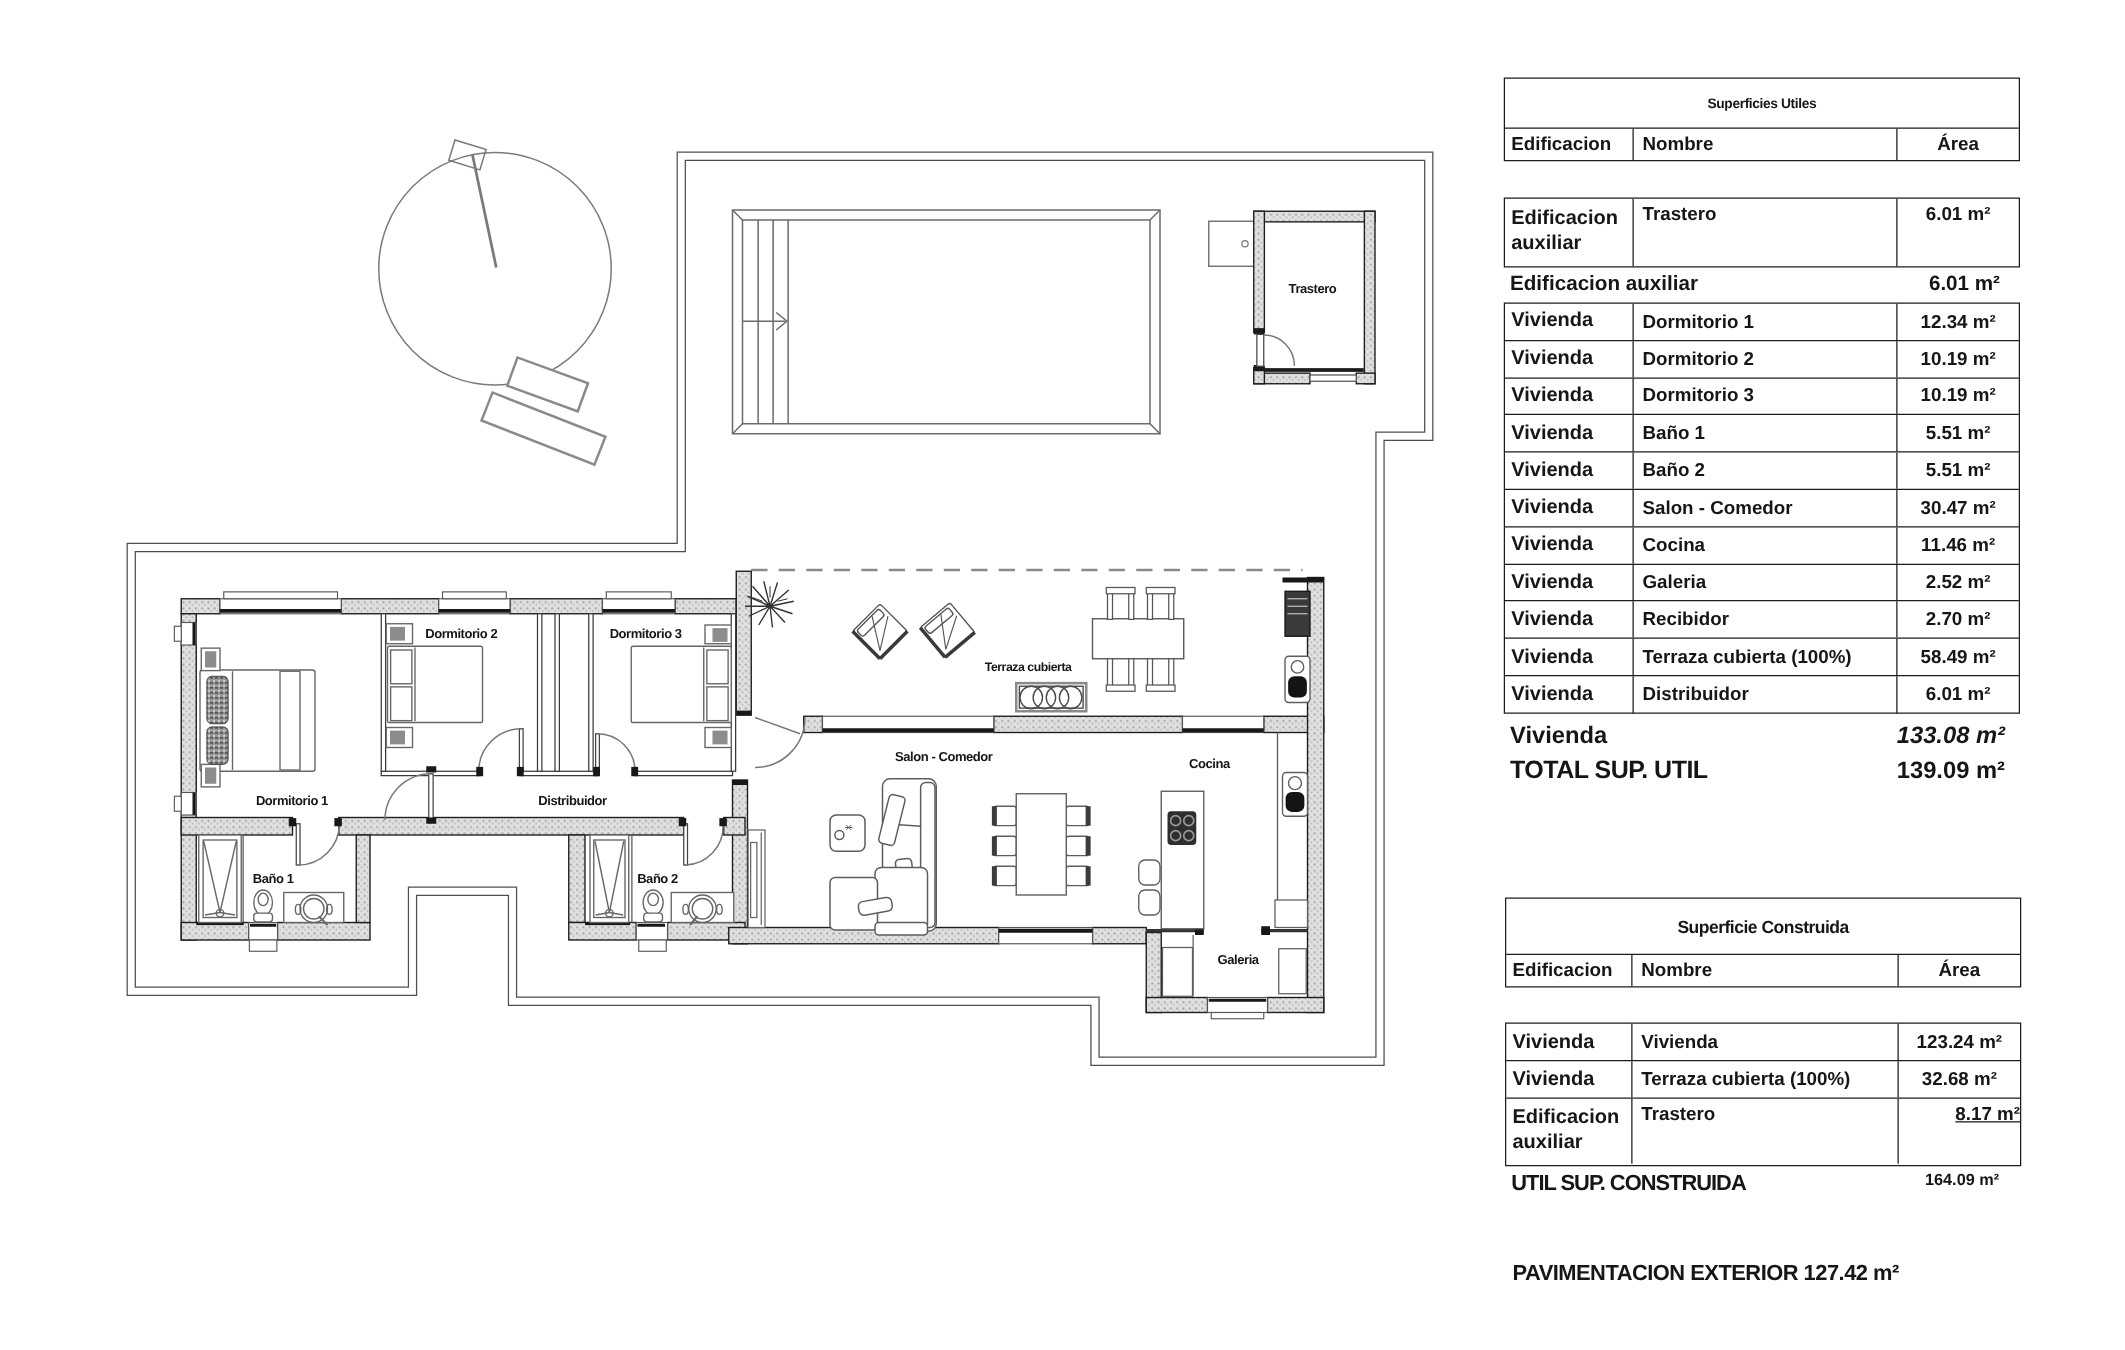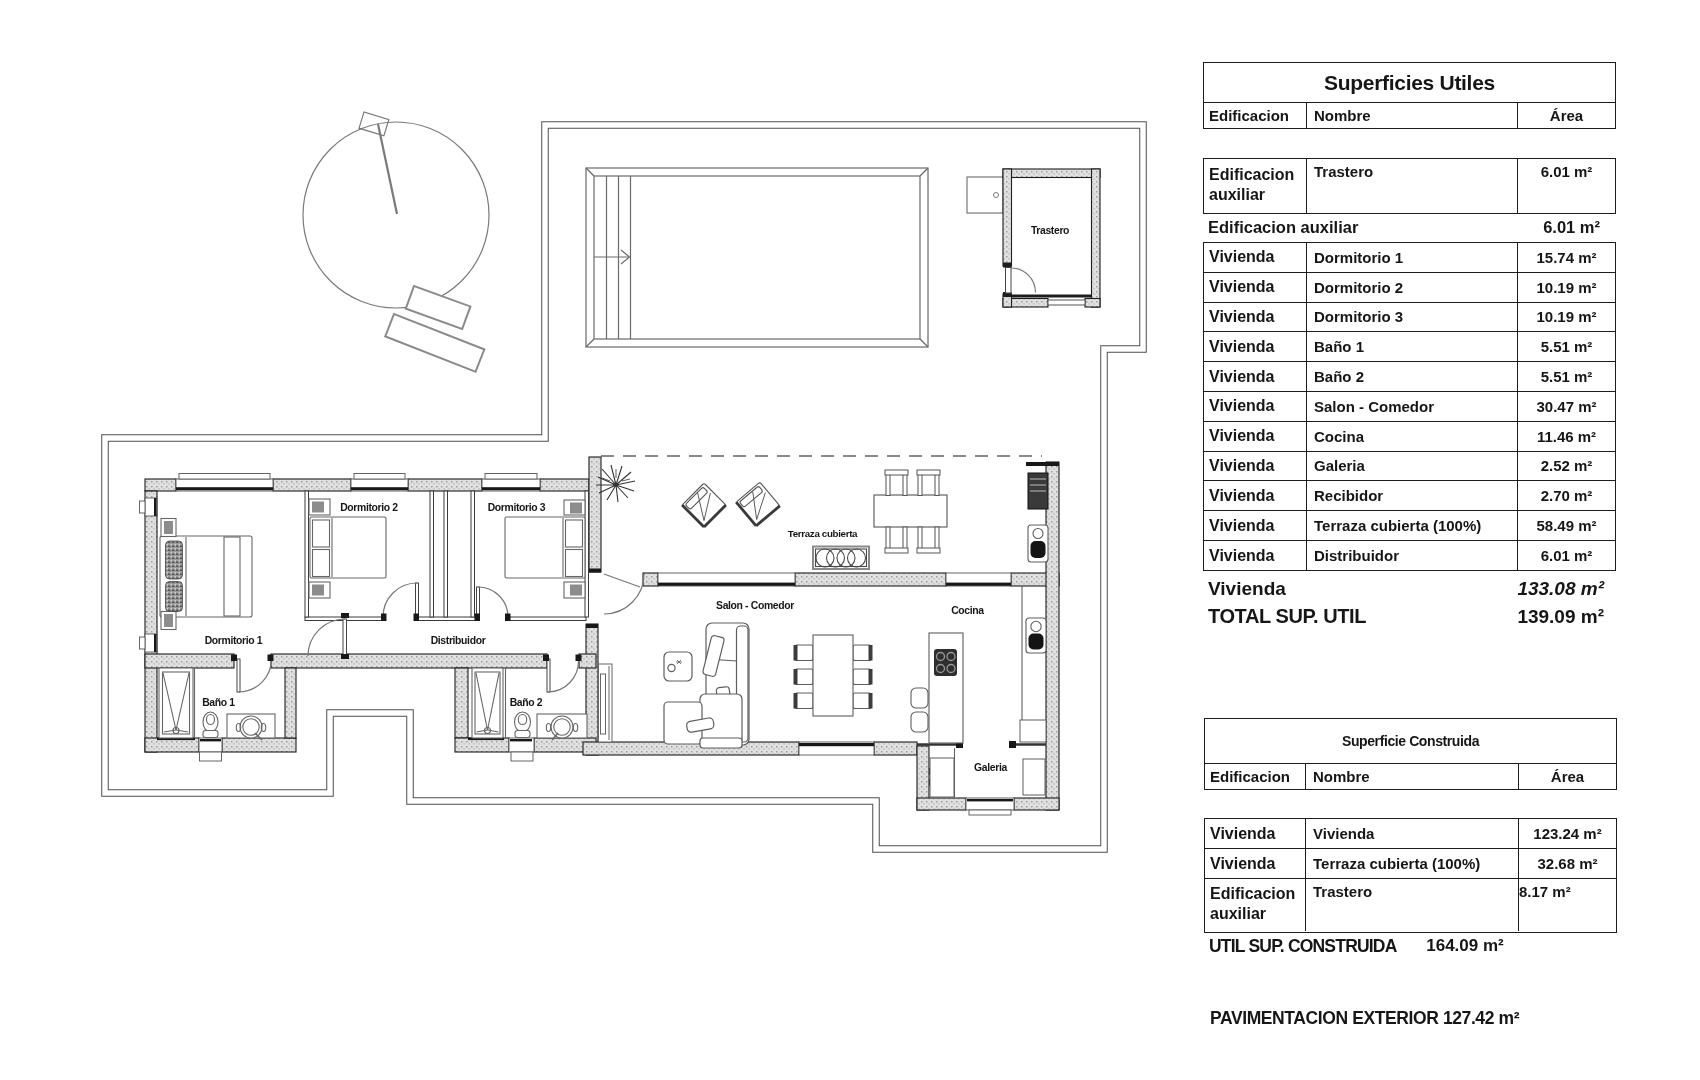--- a/index.html
+++ b/index.html
@@ -416,21 +416,21 @@
 <text x="526" y="706">Baño 2</text>
 <text x="755" y="609">Salon - Comedor</text>
 <text x="967.5" y="614">Cocina</text>
 <text x="990.5" y="771">Galeria</text>
 <text x="822.5" y="537" font-size="9.8px">Terraza cubierta</text>
 <text x="1050" y="234">Trastero</text>
 </g>
 </svg>
 
 <div class="box" style="left:1203px;top:62px;width:413px;height:67px;">
-  <div class="rowb ct" style="height:40px;font-size:21px;letter-spacing:-0.3px;text-align:right;">Superficies Utiles</div>
+  <div class="rowb ct" style="height:40px;font-size:11px;letter-spacing:-0.3px;text-align:right;">Superficies Utiles</div>
   <div style="height:25px;">
     <div class="cellr cl pl t14" style="width:103px;">Edificacion</div>
     <div class="cellr cl pl2 t14" style="width:211px;">Nombre</div>
     <div class="ct t14" style="width:97px;float:left;height:100%;">Área</div>
   </div>
 </div>
 
 <div class="box" style="left:1203px;top:158px;width:413px;height:56px;">
   <div style="height:100%;">
     <div class="cellr t14" style="width:103px;">
@@ -445,21 +445,21 @@
   </div>
 </div>
 
 <div class="abs" style="left:1208px;top:218px;font-size:16.5px;">Edificacion auxiliar</div>
 <div class="abs" style="left:1450px;top:218px;width:150px;text-align:right;font-size:16.5px;">6.01 m²</div>
 
 <div class="box" style="left:1203px;top:242px;width:413px;height:329px;">
 <div class="rowb" style="height:29.8px;">
         <div class="cellr cl pl" style="width:103px;font-size:16px;">Vivienda</div>
         <div class="cellr cl pl2 t14" style="width:211px;">Dormitorio 1</div>
-        <div class="ct t14" style="width:97px;float:left;height:100%;">15.74 m²</div>
+        <div class="ct t14" style="width:97px;float:left;height:100%;">12.34 m²</div>
       </div>
 <div class="rowb" style="height:29.8px;">
         <div class="cellr cl pl" style="width:103px;font-size:16px;">Vivienda</div>
         <div class="cellr cl pl2 t14" style="width:211px;">Dormitorio 2</div>
         <div class="ct t14" style="width:97px;float:left;height:100%;">10.19 m²</div>
       </div>
 <div class="rowb" style="height:29.8px;">
         <div class="cellr cl pl" style="width:103px;font-size:16px;">Vivienda</div>
         <div class="cellr cl pl2 t14" style="width:211px;">Dormitorio 3</div>
         <div class="ct t14" style="width:97px;float:left;height:100%;">10.19 m²</div>
@@ -531,24 +531,24 @@
     <div class="cellr cl pl2 t14" style="width:213px;">Terraza cubierta (100%)</div>
     <div class="ct t14" style="width:97px;float:left;height:100%;">32.68 m²</div>
   </div>
   <div style="height:52px;">
     <div class="cellr" style="width:101px;">
           <div style="padding:5px 0 0 5px;font-size:16px;line-height:20px;">Edificacion auxiliar</div>
         </div>
     <div class="cellr" style="width:213px;">
           <div style="padding:4px 0 0 7px;" class="t14">Trastero</div>
         </div>
-    <div style="width:97px;float:left;height:100%;text-align:left;" class="t14">
+    <div style="width:97px;float:left;height:100%;text-align:right;text-decoration:underline;" class="t14">
           <div style="padding-top:4px;">8.17 m²</div>
         </div>
   </div>
 </div>
 
 <div class="abs" style="left:1209px;top:936px;font-size:17.5px;letter-spacing:-0.8px;">UTIL SUP. CONSTRUIDA</div>
-<div class="abs" style="left:1390px;top:936px;width:150px;text-align:center;font-size:17px;">164.09 m²</div>
+<div class="abs" style="left:1540px;top:936px;width:150px;text-align:left;font-size:13px;">164.09 m²</div>
 
 <div class="abs" style="left:1210px;top:1008px;font-size:17.5px;letter-spacing:-0.4px;">PAVIMENTACION EXTERIOR 127.42 m²</div>
 
 </div>
 
 </body></html>

